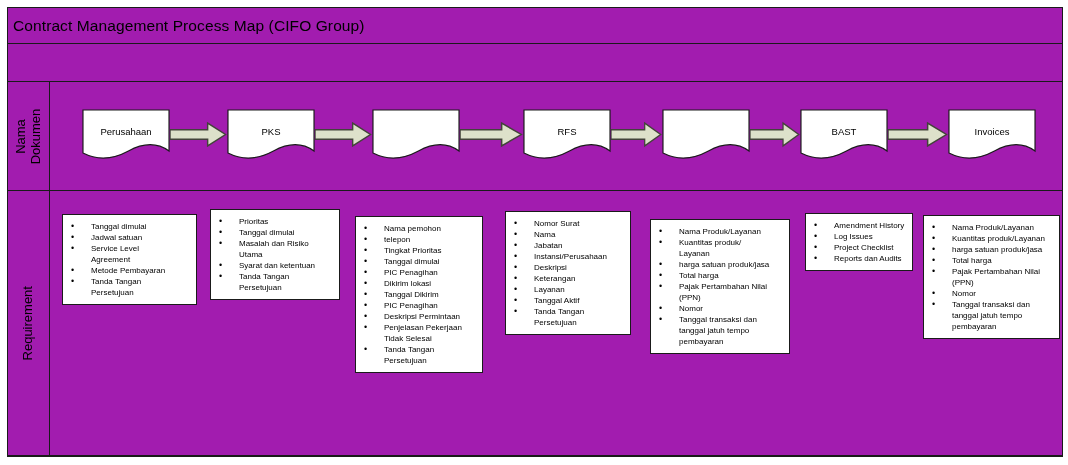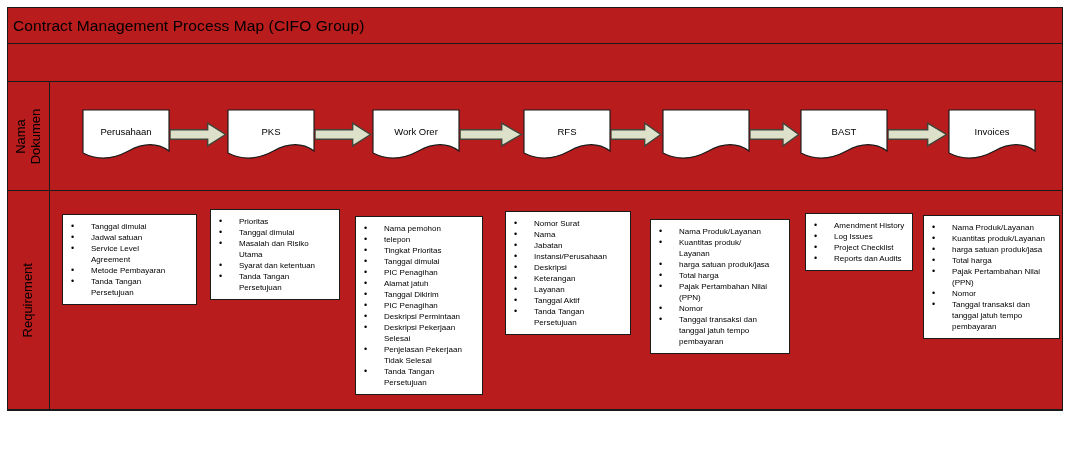--- a/index.html
+++ b/index.html
@@ -7,24 +7,24 @@
     --arrow-fill:#dde1ca;
     --arrow-stroke:#43433a;
     --shape-fill:#ffffff;
   }
   html,body{margin:0;padding:0;background:#ffffff;}
   .page{
     position:relative;width:1068px;height:465px;background:#ffffff;
     font-family:"Liberation Sans",sans-serif;color:#000;overflow:hidden;
   }
   .frame{
-    position:absolute;left:7px;top:7px;width:1056px;height:404px;
+    position:absolute;left:7px;top:7px;width:1056px;height:450px;
     border:1px solid var(--line);border-bottom-width:2px;
     display:grid;grid-template-columns:42px 1fr;grid-template-rows:36px 38px 109px 1fr;
-    box-sizing:border-box;background:#b91c1c;
+    box-sizing:border-box;background:#a21caf;
   }
   .frame > div{box-sizing:border-box;}
   .title-row{
     grid-column:1/3;border-bottom:1px solid var(--line);
     display:flex;align-items:center;padding-left:5px;font-size:15.5px;letter-spacing:.1px;
   }
   .empty-row{grid-column:1/3;border-bottom:1px solid var(--line);}
   .lane-label{
     border-right:1px solid var(--line);
     display:flex;align-items:center;justify-content:center;overflow:hidden;
@@ -91,21 +91,20 @@
       <div class="doc" style="left:177px">
         <svg viewBox="0 0 90 57" preserveAspectRatio="none">
             <path d="M1,1 H89 V42 C77,33.5 62.5,34 47.5,42 C32.5,50 16,51.5 1,44 Z"></path>
           </svg>
         <span class="doc-label">PKS</span>
       </div>
       <div class="doc" style="left:322px">
         <svg viewBox="0 0 90 57" preserveAspectRatio="none">
             <path d="M1,1 H89 V42 C77,33.5 62.5,34 47.5,42 C32.5,50 16,51.5 1,44 Z"></path>
           </svg>
-        <span class="doc-label">Work Orer</span>
       </div>
       <div class="doc" style="left:473px">
         <svg viewBox="0 0 90 57" preserveAspectRatio="none">
             <path d="M1,1 H89 V42 C77,33.5 62.5,34 47.5,42 C32.5,50 16,51.5 1,44 Z"></path>
           </svg>
         <span class="doc-label">RFS</span>
       </div>
       <div class="doc" style="left:612px">
         <svg viewBox="0 0 90 57" preserveAspectRatio="none">
             <path d="M1,1 H89 V42 C77,33.5 62.5,34 47.5,42 C32.5,50 16,51.5 1,44 Z"></path>
@@ -171,26 +170,24 @@
 Persetujuan</li>
           </ul>
       </div>
       <div class="req-box" style="left:305px;top:25px;width:128px">
         <ul>
             <li>Nama pemohon</li>
             <li>telepon</li>
             <li>Tingkat Prioritas</li>
             <li>Tanggal dimulai</li>
             <li>PIC Penagihan</li>
-            <li>Alamat jatuh</li>
+            <li>Dikirim lokasi</li>
             <li>Tanggal Dikirim</li>
             <li>PIC Penagihan</li>
             <li>Deskripsi Permintaan</li>
-            <li>Deskripsi Pekerjaan
-Selesai</li>
             <li>Penjelasan Pekerjaan
 Tidak Selesai</li>
             <li>Tanda Tangan
 Persetujuan</li>
           </ul>
       </div>
       <div class="req-box" style="left:455px;top:20px;width:126px">
         <ul>
             <li>Nomor Surat</li>
             <li>Nama</li>

